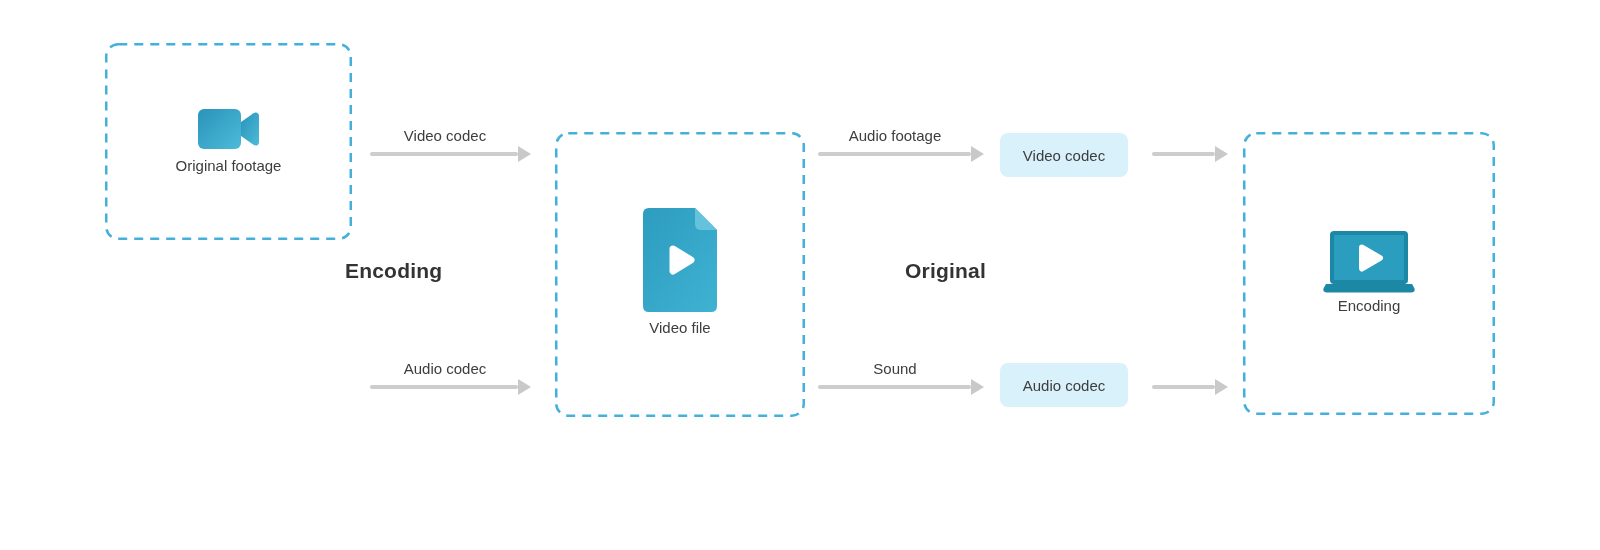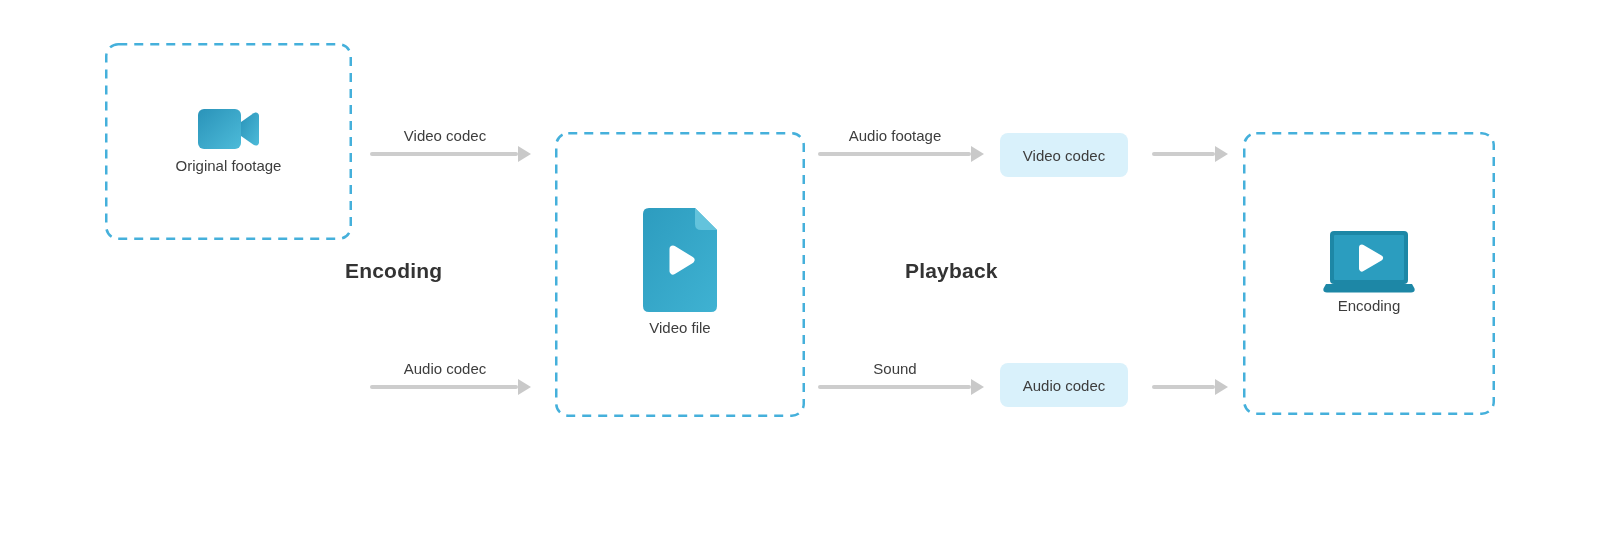--- a/index.html
+++ b/index.html
@@ -96,21 +96,21 @@
   </div>
 
   <div class="flow-label" style="left:810px;top:126px;width:170px">Audio footage</div>
   <div class="arrow" style="left:818px;top:152px;width:153px"></div>
 
   <div class="badge" style="left:1000px;top:133px">
     <span>Video codec</span>
   </div>
   <div class="arrow" style="left:1152px;top:152px;width:63px"></div>
 
-  <div class="stage-label" style="left:905px;top:257px">Playback</div>
+  <div class="stage-label" style="left:905px;top:257px">Original</div>
 
   <div class="flow-label" style="left:810px;top:359px;width:170px">Sound</div>
   <div class="arrow" style="left:818px;top:385px;width:153px"></div>
 
   <div class="badge" style="left:1000px;top:363px">
     <span>Audio codec</span>
   </div>
   <div class="arrow" style="left:1152px;top:385px;width:63px"></div>
 
   <div class="node" style="left:1243px;top:132px;width:252px;height:283px">

